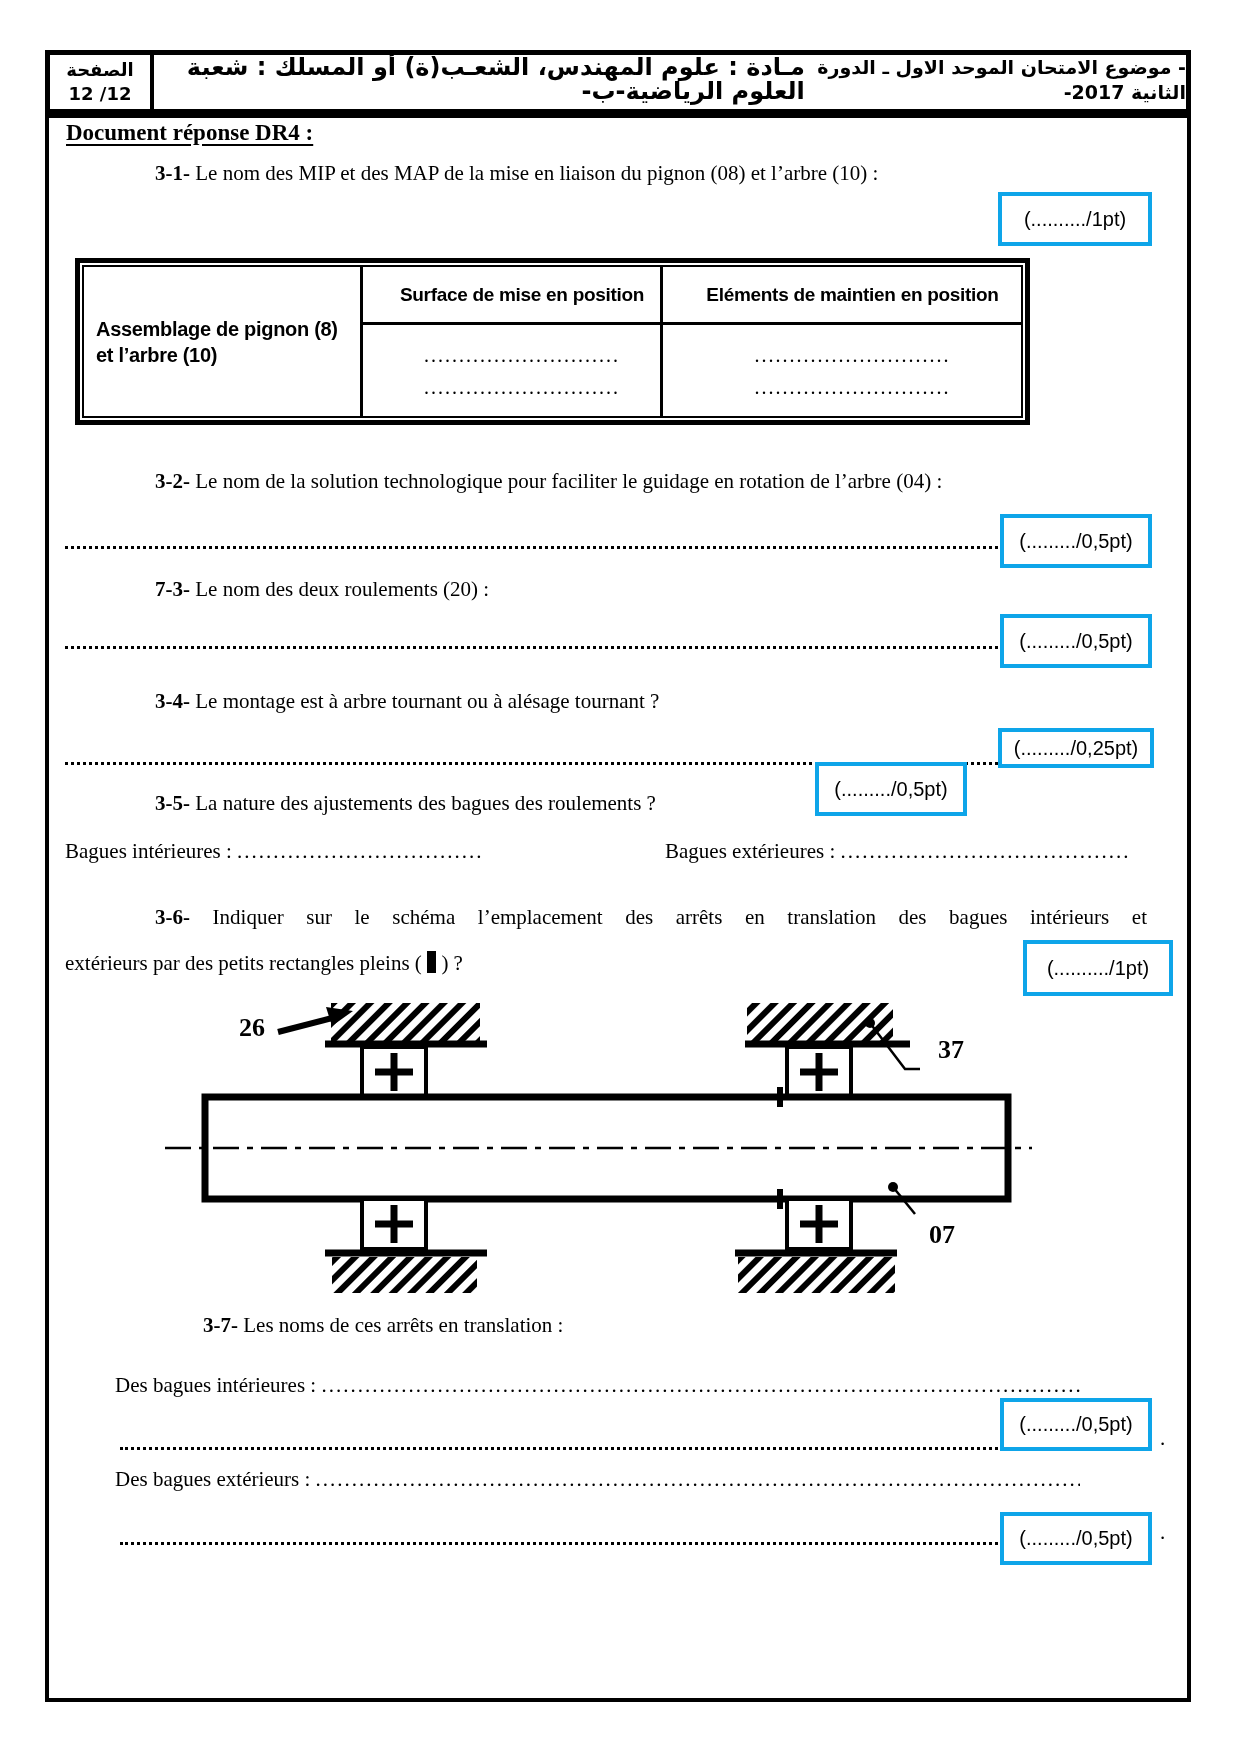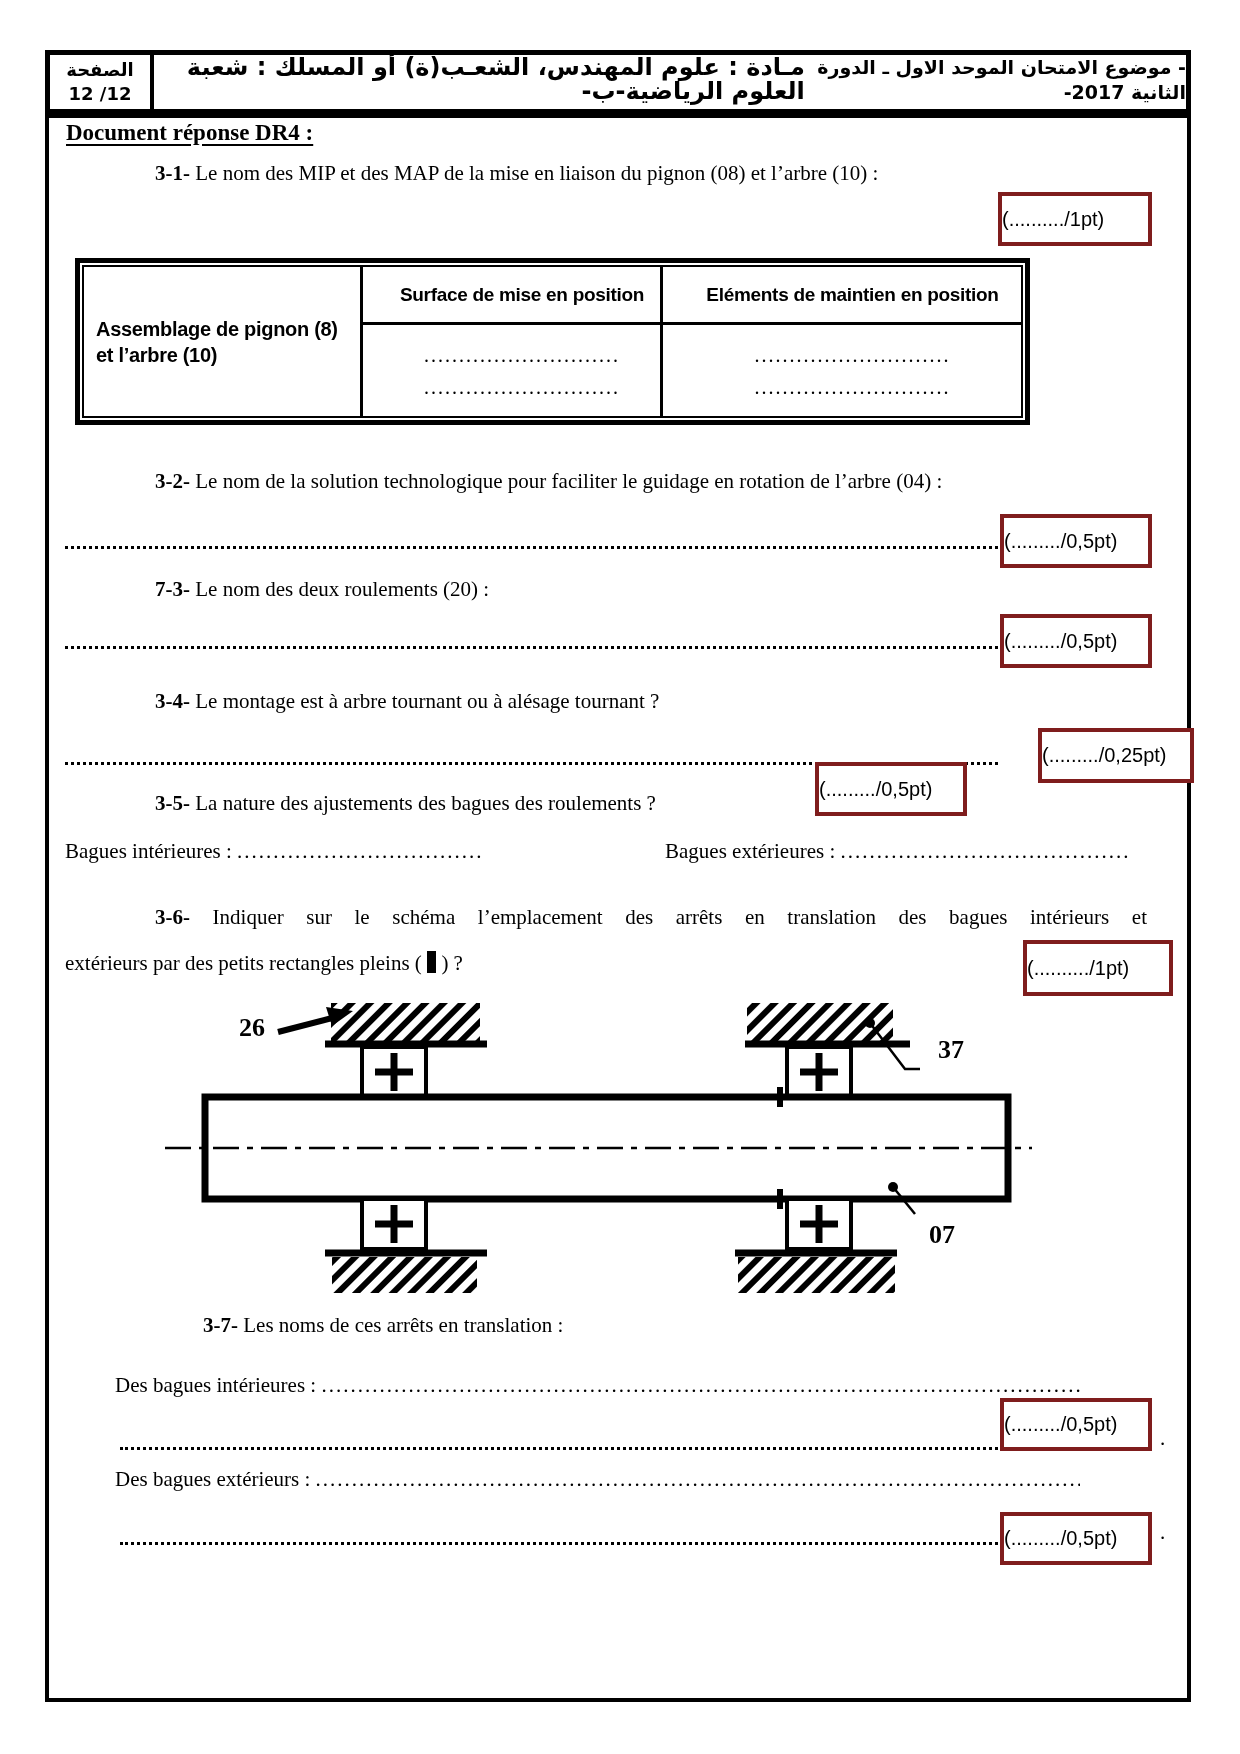--- a/index.html
+++ b/index.html
@@ -20,22 +20,22 @@
   
   .body-box{position:absolute;left:45px;top:114px;width:1146px;height:1588px;
             border:4px solid #000;box-sizing:border-box;}
 
   .doc-title{position:absolute;left:66px;top:120px;font-size:23px;font-weight:bold;
              text-decoration:underline;text-underline-offset:4px;}
 
   .qline{position:absolute;font-size:21px;line-height:27px;}
   .qnum{font-weight:bold;}
 
-  .ptbox{position:absolute;border:4px solid #7f1d1d;box-sizing:border-box;background:#fff;
-         display:flex;align-items:center;justify-content:flex-start;
+  .ptbox{position:absolute;border:4px solid #0ea5e9;box-sizing:border-box;background:#fff;
+         display:flex;align-items:center;justify-content:center;
          font-family:"Liberation Sans", sans-serif;font-size:20px;}
 
   .dotrule{position:absolute;border-bottom:3px dotted #000;}
 
   .leader{white-space:nowrap;overflow:hidden;}
   .dots{letter-spacing:2px;}
 
   
   .ans-table{position:absolute;left:75px;top:258px;width:955px;height:167px;
              border:5px solid #000;box-sizing:border-box;padding:2px;}
@@ -124,21 +124,21 @@
   <div class="dotrule" style="left:65px;top:618px;width:933px;height:28px;"></div>
   <div class="ptbox" style="left:1000px;top:614px;width:152px;height:54px;">
     <span>(........./0,5pt)</span>
   </div>
 
   <div class="qline" style="left:155px;top:688px;width:900px;">
     <span class="qnum">3-4-</span>
     <span>Le montage est à arbre tournant ou à alésage tournant ?</span>
   </div>
   <div class="dotrule" style="left:65px;top:734px;width:933px;height:28px;"></div>
-  <div class="ptbox" style="left:998px;top:728px;width:156px;height:55px;margin-left:40px;">
+  <div class="ptbox" style="left:998px;top:728px;width:156px;height:40px;">
     <span>(........./0,25pt)</span>
   </div>
 
   <div class="qline" style="left:155px;top:790px;width:650px;">
     <span class="qnum">3-5-</span>
     <span>La nature des ajustements des bagues des roulements ?</span>
   </div>
   <div class="ptbox" style="left:815px;top:762px;width:152px;height:54px;">
     <span>(........./0,5pt)</span>
   </div>

